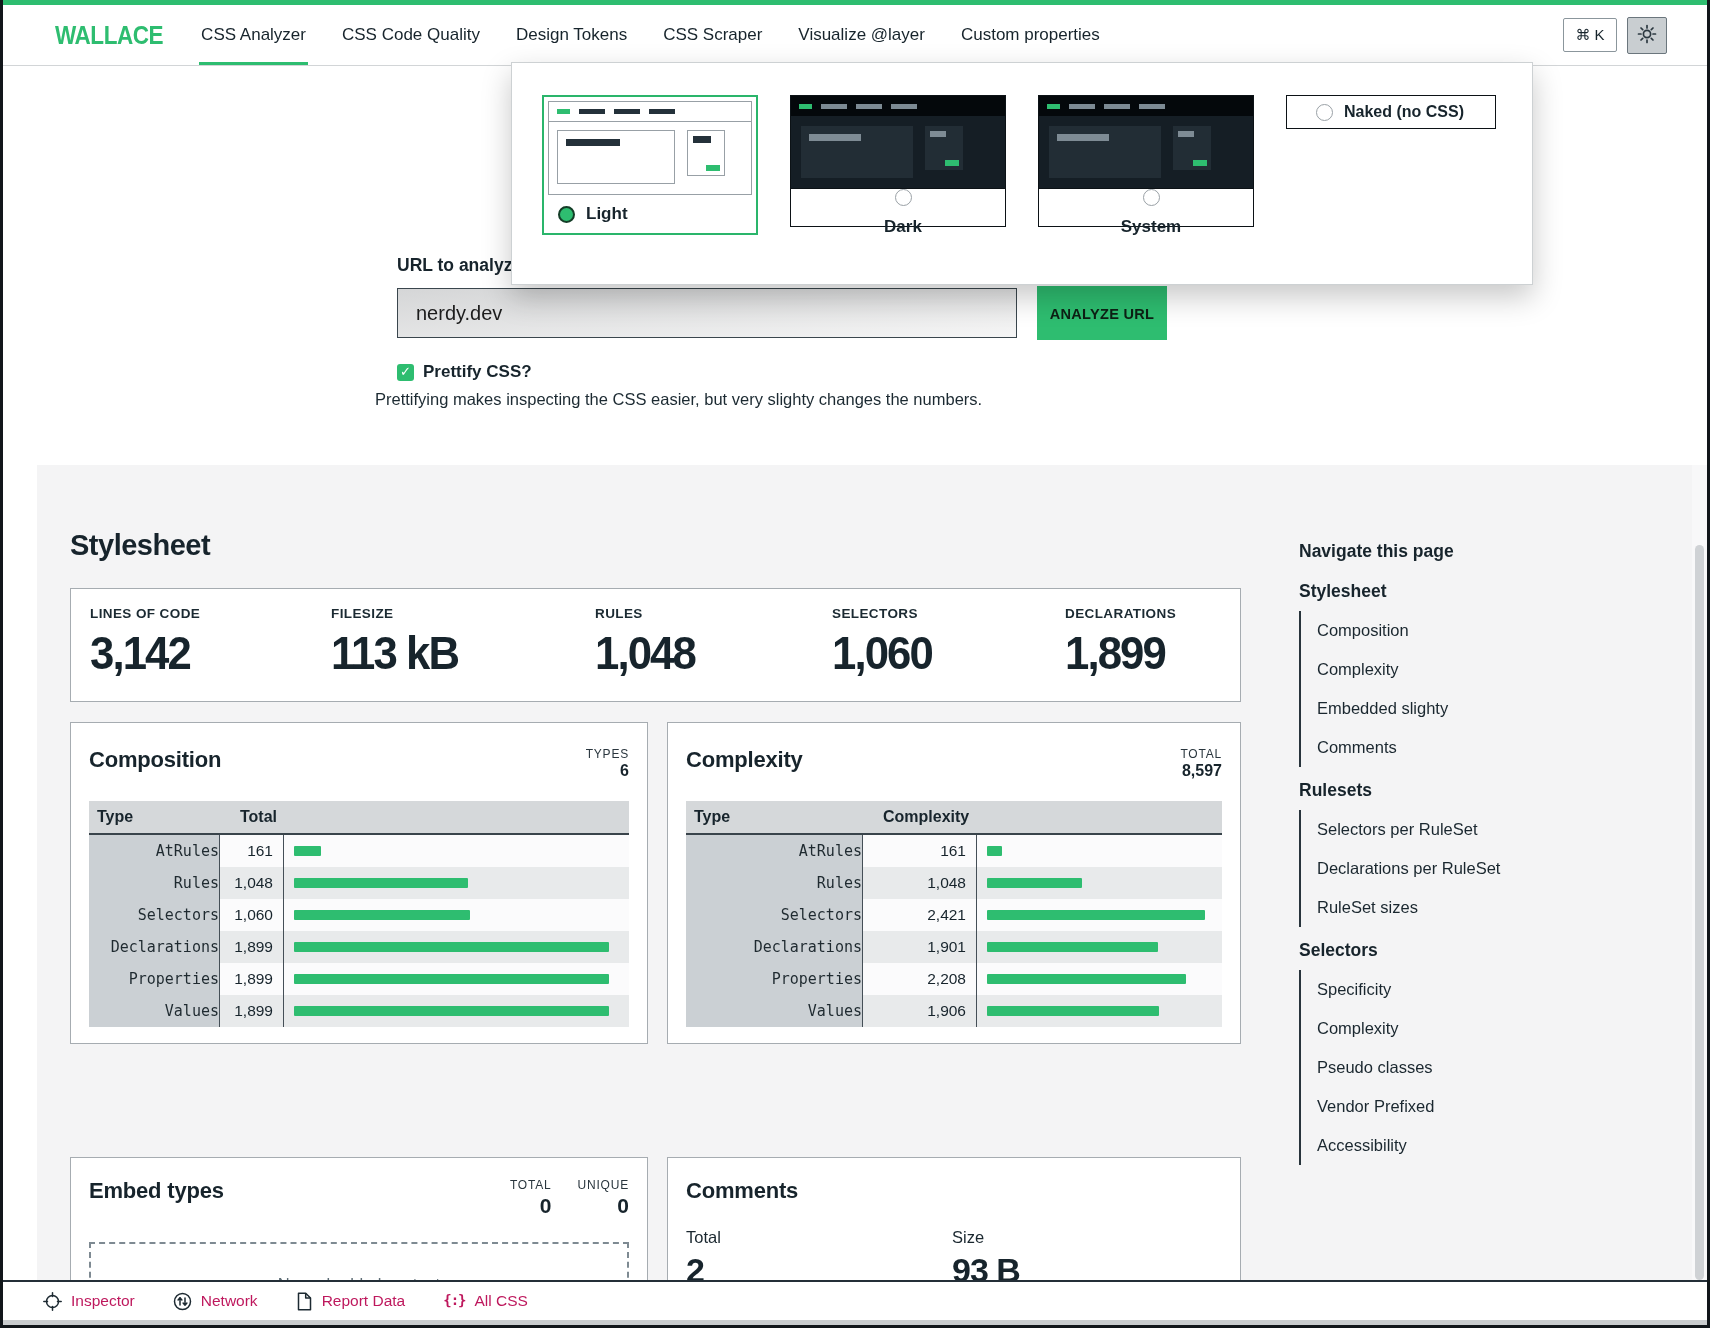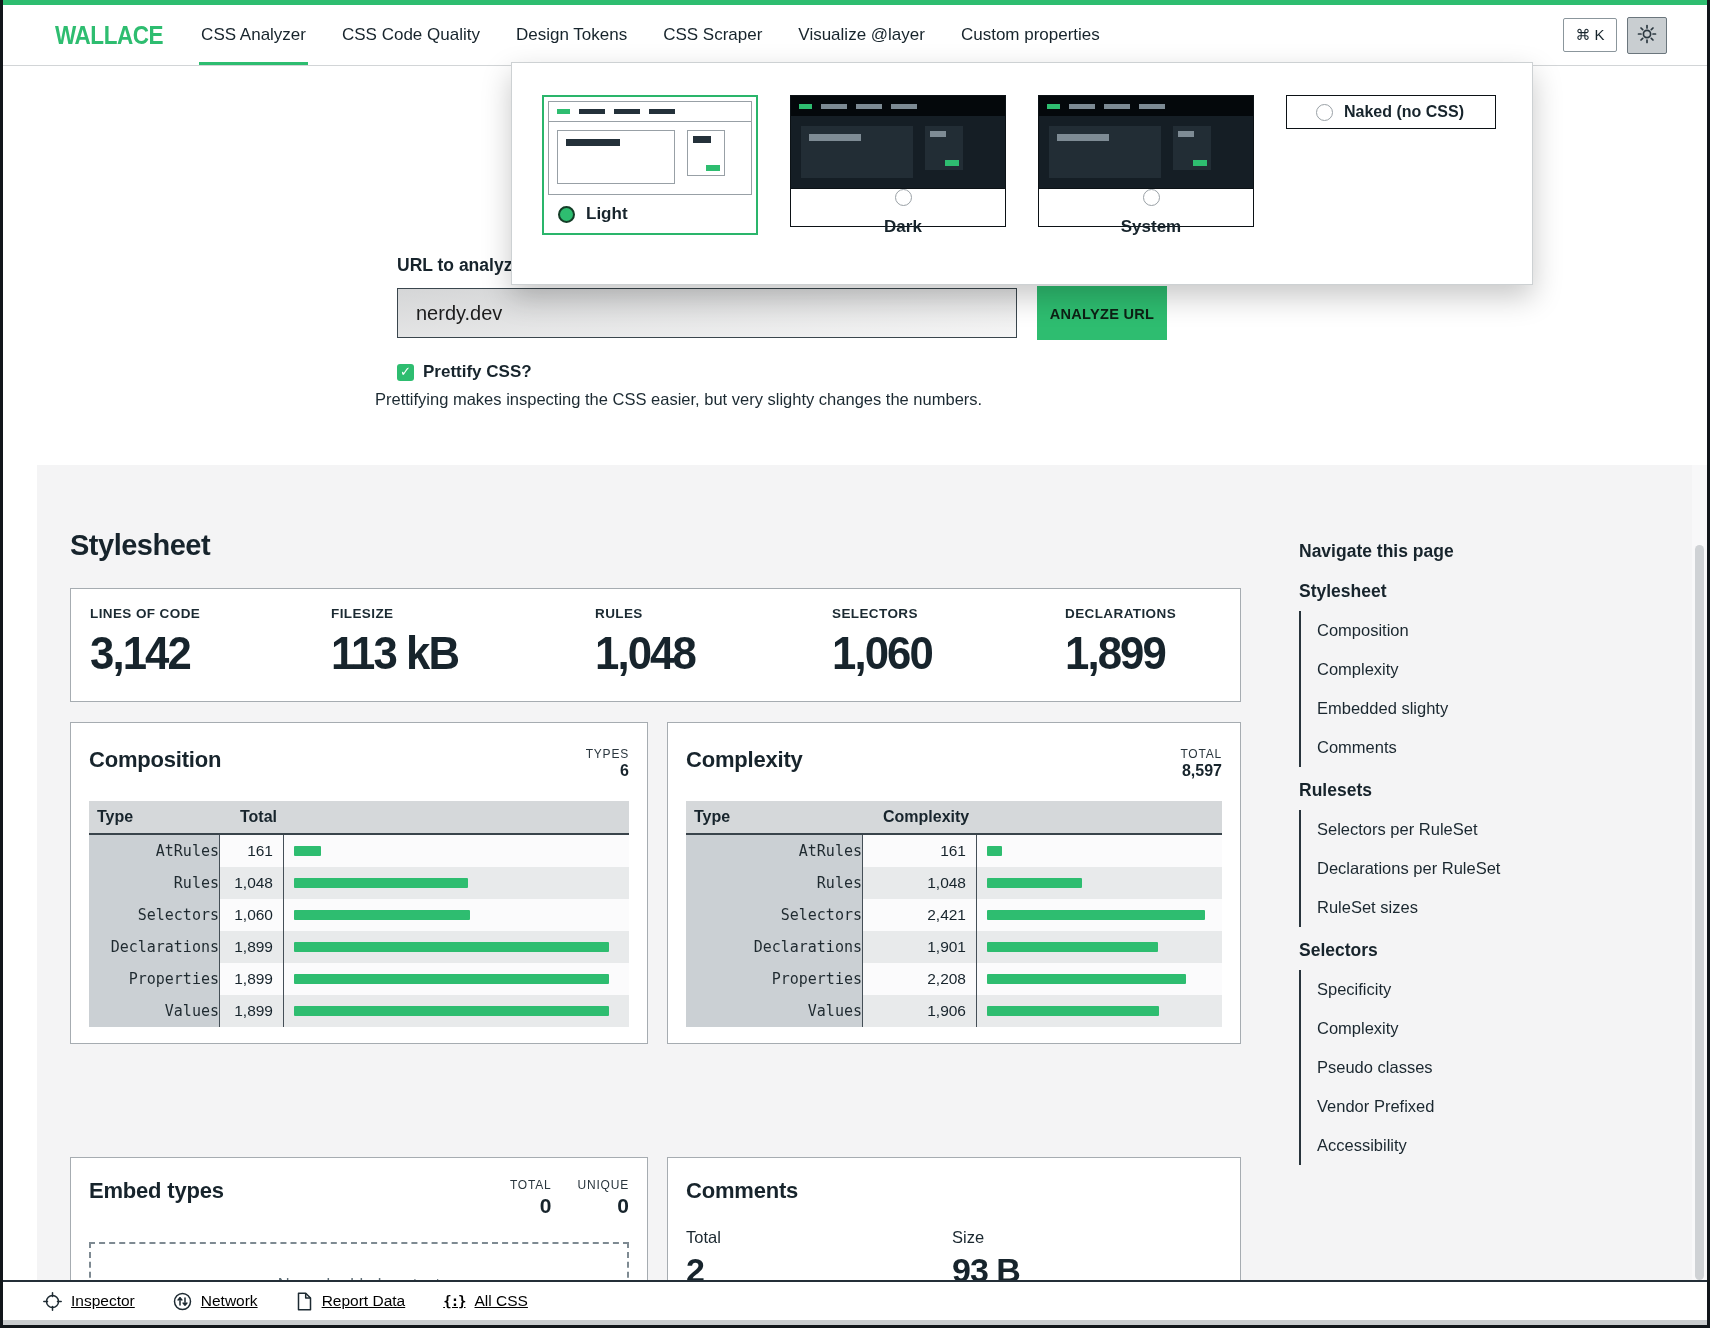--- a/index.html
+++ b/index.html
@@ -172,21 +172,21 @@
 
   
   .scroll-track{position:absolute;right:0;top:0;bottom:0;width:15px;background:#f8f8f9;}
   .scroll-thumb{position:absolute;right:3px;top:80px;width:9px;height:735px;border-radius:5px;background:#cfd2d5;}
 
   
   .statusbar{
     position:absolute;left:0;right:0;bottom:5px;height:40px;background:#fff;border-top:2px solid #242f38;
     display:flex;align-items:center;gap:38px;padding-left:40px;z-index:40;
   }
-  .sb-item{display:flex;align-items:center;gap:9px;font-size:15.5px;color:#000000;text-decoration:underline;}
+  .sb-item{display:flex;align-items:flex-start;gap:9px;font-size:15.5px;color:#be185d;}
   .sb-item svg{display:block;}
   .braces{font-family:"DejaVu Sans Mono","Liberation Mono",monospace;font-size:14px;font-weight:700;letter-spacing:-1px;}
   .bottom-strip{position:absolute;left:0;right:0;bottom:0;height:5px;background:#c9ccce;z-index:39;}
 </style>
 </head>
 <body>
 
 <div class="top-accent" data-interactable="false"></div>
 
 <header data-interactable="false">

